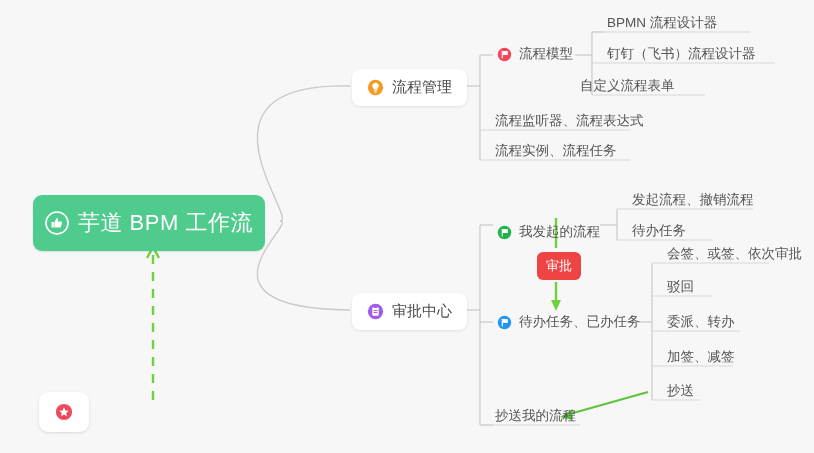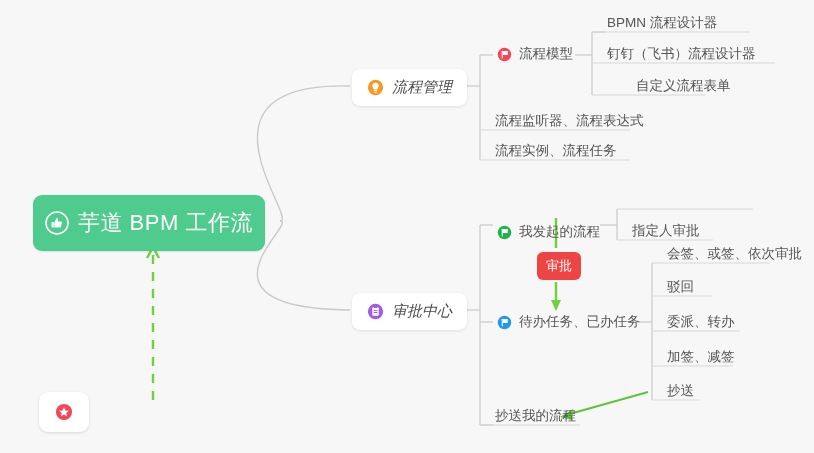--- a/index.html
+++ b/index.html
@@ -29,21 +29,20 @@
 
   
   .branch-node{
     position:absolute;
     display:flex;align-items:center;gap:8px;
     background:#ffffff;
     border-radius:8px;
     padding:9px 15px;
     box-shadow:0 1px 3px rgba(0,0,0,.10);
     white-space:nowrap;
-    font-style:italic;
   }
   .branch-label{color:#4a4a4a;font-size:15px;}
 
   
   .leaf{
     position:absolute;
     display:flex;align-items:center;gap:7px;
     white-space:nowrap;
     padding:3px 6px 5px 6px;
   }
@@ -165,21 +164,21 @@
     </span>
     <span class="leaf-label">流程模型</span>
   </div>
 
   <div class="leaf" style="left:601px;top:11px;">
     <span class="leaf-label">BPMN 流程设计器</span>
   </div>
   <div class="leaf" style="left:601px;top:42px;">
     <span class="leaf-label">钉钉（飞书）流程设计器</span>
   </div>
-  <div class="leaf" style="left:630px;top:74px;">
+  <div class="leaf" style="left:574px;top:74px;">
     <span class="leaf-label">自定义流程表单</span>
   </div>
 
   <div class="leaf" style="left:489px;top:109px;">
     <span class="leaf-label">流程监听器、流程表达式</span>
   </div>
   <div class="leaf" style="left:489px;top:139px;">
     <span class="leaf-label">流程实例、流程任务</span>
   </div>
 
@@ -199,22 +198,25 @@
   <div class="leaf" style="left:491px;top:220px;">
     <span class="ico">
       <svg width="15" height="15" viewBox="0 0 20 20">
         <circle cx="10" cy="10" r="9" fill="#22B24C"></circle>
         <rect x="6.3" y="4.9" width="1.5" height="10.4" rx="0.6" fill="#ffffff"></rect>
         <path d="M8.0 5.4 L14.4 5.4 L14.4 10.6 L8.0 10.6 Z" fill="#ffffff"></path>
       </svg>
     </span>
     <span class="leaf-label">我发起的流程</span>
   </div>
+  <div class="leaf" style="left:626px;top:188px;">
+    <span class="leaf-label">发起流程、撤销流程</span>
+  </div>
   <div class="leaf" style="left:626px;top:219px;">
-    <span class="leaf-label">指定人审批</span>
+    <span class="leaf-label">待办任务</span>
   </div>
 
   <div class="tag-node" style="left:537px;top:252px;">审批</div>
 
   <div class="leaf" style="left:491px;top:310px;">
     <span class="ico">
       <svg width="15" height="15" viewBox="0 0 20 20">
         <circle cx="10" cy="10" r="9" fill="#2196F3"></circle>
         <rect x="6.3" y="4.9" width="1.5" height="10.4" rx="0.6" fill="#ffffff"></rect>
         <path d="M8.0 5.4 L14.4 5.4 L14.4 10.6 L8.0 10.6 Z" fill="#ffffff"></path>

